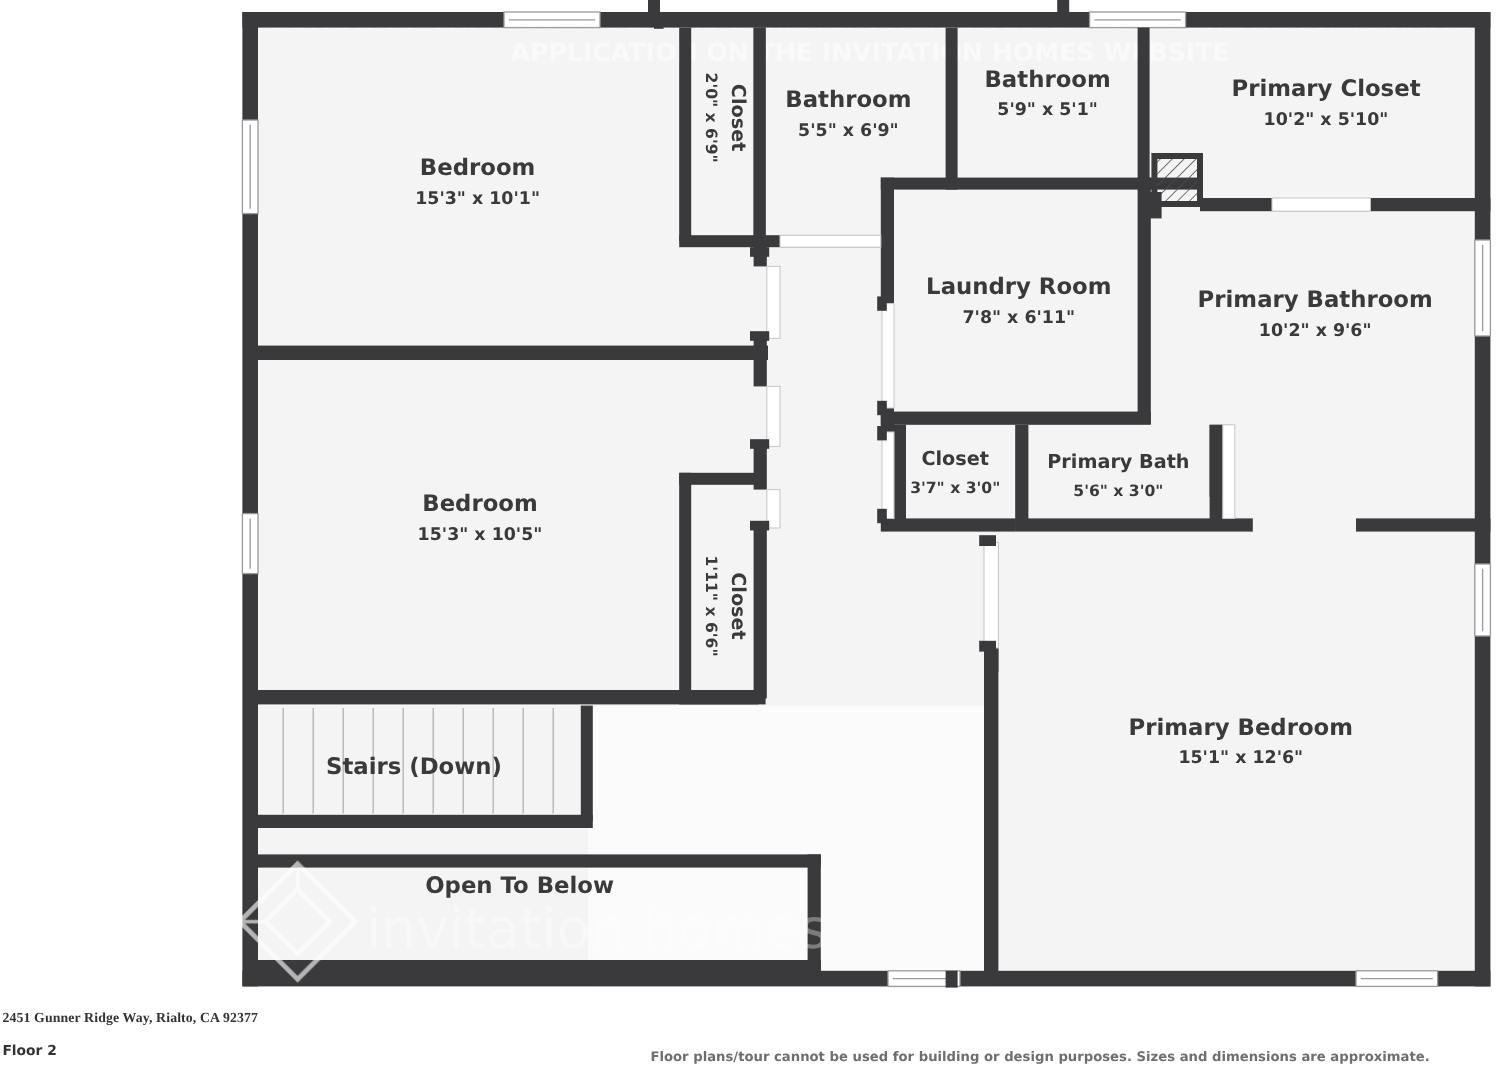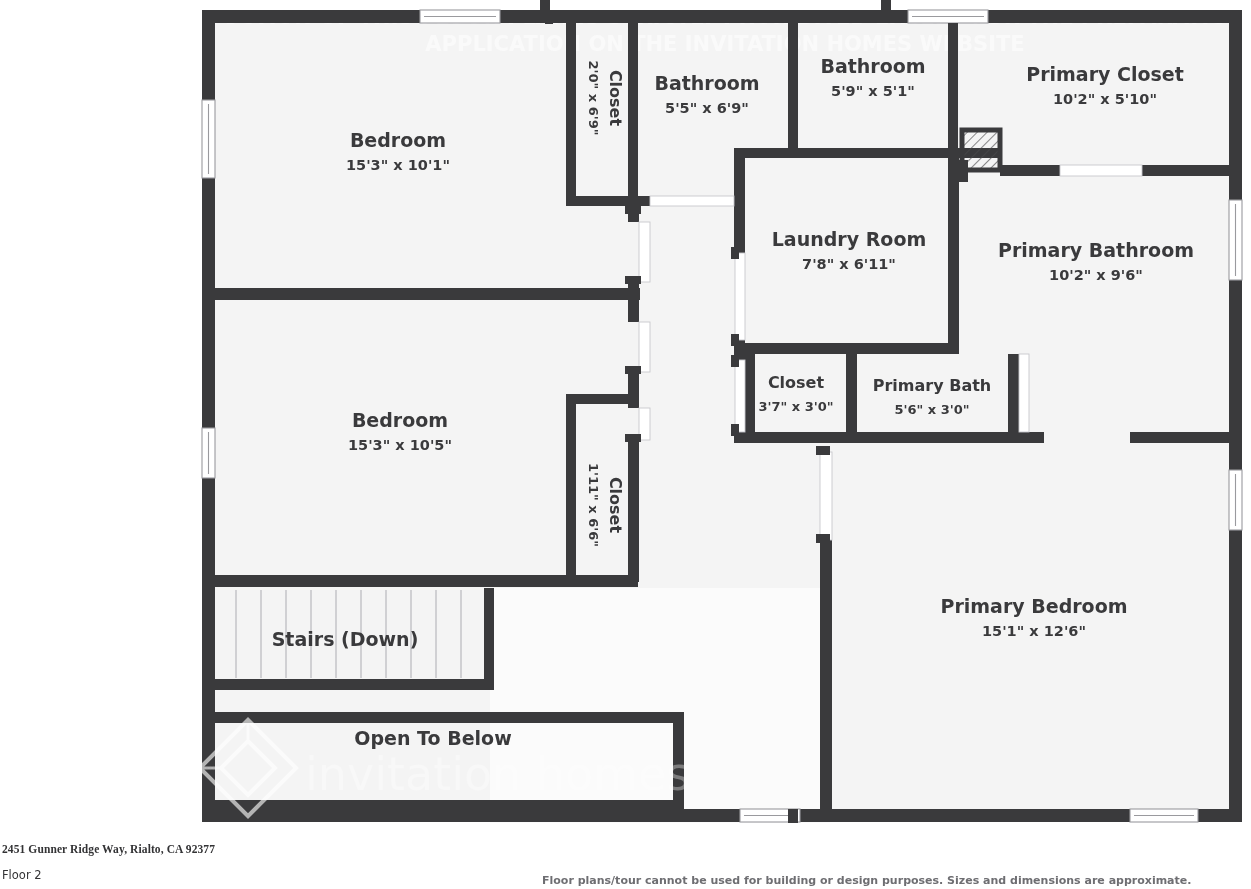--- a/index.html
+++ b/index.html
@@ -51,21 +51,21 @@
     font-weight: bold;
     color: #333335;
     letter-spacing: 0.1px;
     font-family: Liberation Serif, serif;
   }
   .footer-floor {
     position: absolute;
     left: 2px;
     top: 868px;
     font-size: 11.5px;
-    font-weight: normal;
+    font-weight: bold;
     color: #333335;
   }
   .footer-disclaimer {
     position: absolute;
     left: 516px;
     top: 874px;
     font-size: 11px;
     font-weight: bold;
     color: #6e6e72;
     margin-left: 26px;

